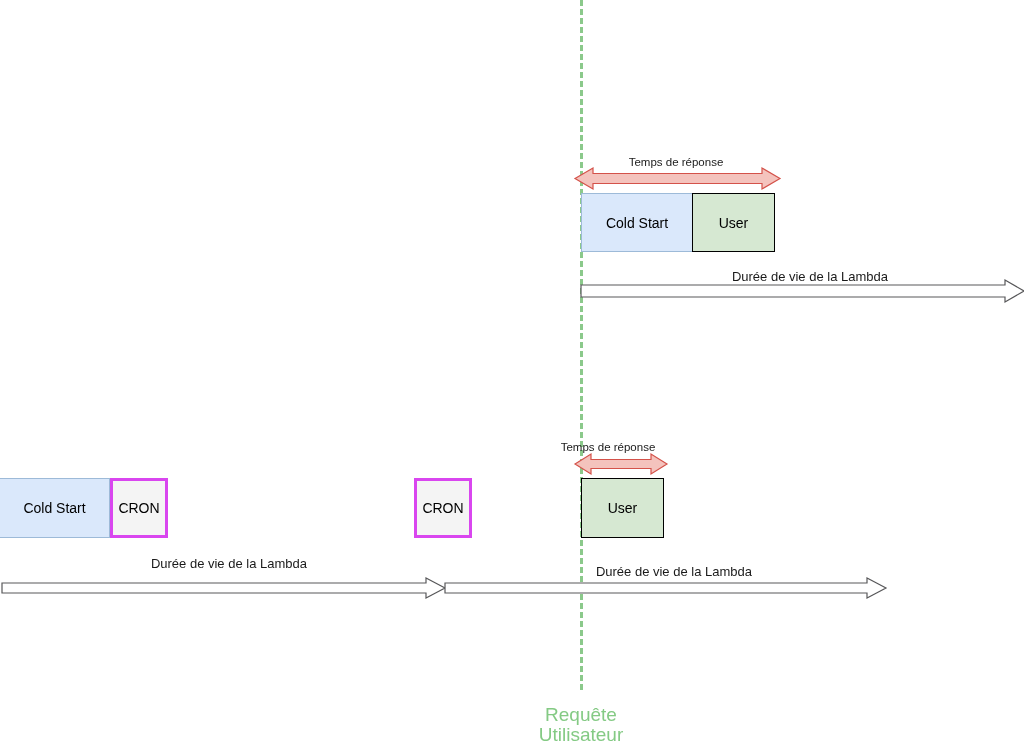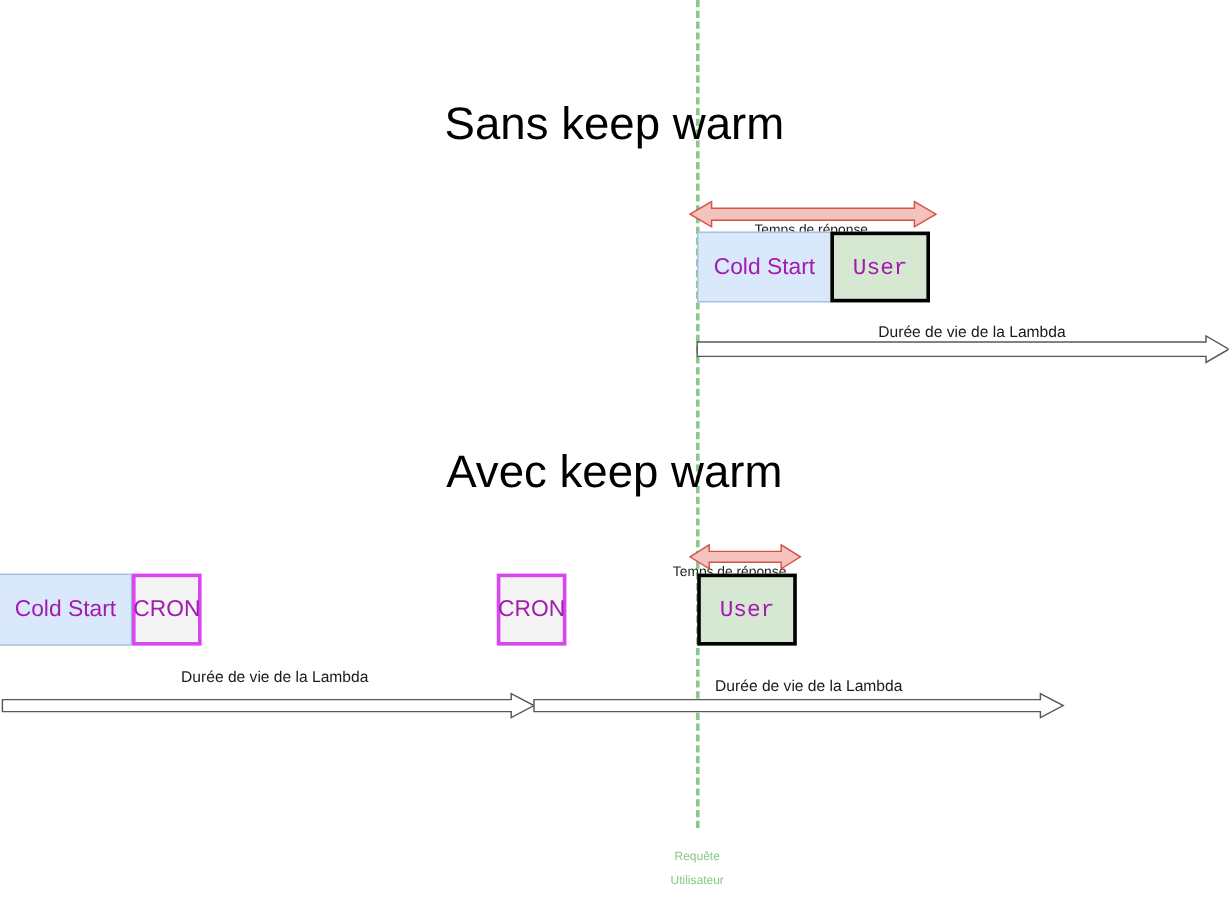--- a/index.html
+++ b/index.html
@@ -31,57 +31,55 @@
   }
 
   
   .marker-line {
     width: 0;
     border-left: 3px dashed #8bc98b;
   }
 
   .marker-label {
     color: #84ca84;
-    font-size: 10px;
+    font-size: 19px;
     line-height: 20px;
     text-align: center;
     white-space: nowrap;
   }
 
   
   .block {
     box-sizing: border-box;
     display: flex;
     align-items: center;
     justify-content: center;
-    font-size: 19px;
-    color: #a21caf;
+    font-size: 14px;
+    color: #000000;
     white-space: nowrap;
   }
   .block-cold {
     background: #dae8fb;
     border: 1px solid #9dbad8;
   }
   .block-user {
     background: #d6e8d2;
-    border: 3px solid #000000;
-    font-family: Liberation Mono, monospace;
+    border: 1px solid #000000;
   }
   .block-cron {
     background: #f4f4f4;
     border: 3px solid #d946ef;
   }
 
   
   .lbl-small {
     font-size: 11.5px;
     color: #1a1a1a;
     white-space: nowrap;
     text-align: center;
-    margin-top: 30px;
   }
   .lbl-med {
     font-size: 13px;
     color: #1a1a1a;
     white-space: nowrap;
     text-align: right;
   }
 
   svg { display: block; overflow: visible; }
 </style>
@@ -90,21 +88,20 @@
 
 <div id="canvas">
 
   <div class="abs marker-line" style="left:580px; top:0px; height:690px;"></div>
 
   <div class="abs marker-label" style="left:506px; top:705px; width:150px;">
     <div>Requête</div>
     <div>Utilisateur</div>
   </div>
 
-  <div class="abs section-title" style="left:312px; top:83px; width:400px;">Sans keep warm</div>
 
   <div class="abs lbl-small" style="left:616px; top:156px; width:120px;">Temps de réponse</div>
 
   <div class="abs" style="left:575px; top:166px; width:205px; height:25px;">
     <svg width="205" height="25" viewBox="0 0 205 25">
       <polygon points="0,12.5 18,2 18,7.5 187,7.5 187,2 205,12.5 187,23 187,17.5 18,17.5 18,23" fill="#f4c3bd" stroke="#d4524a" stroke-width="1.2" stroke-linejoin="miter"></polygon>
     </svg>
   </div>
 
   <div class="abs block block-cold" style="left:581px; top:193px; width:112px; height:59px;">Cold Start</div>
@@ -112,21 +109,20 @@
   <div class="abs block block-user" style="left:692px; top:193px; width:83px; height:59px;">User</div>
 
   <div class="abs lbl-med" style="left:714px; top:269px; width:174px;">Durée de vie de la Lambda</div>
 
   <div class="abs" style="left:581px; top:280px; width:443px; height:22px;">
     <svg width="443" height="22" viewBox="0 0 443 22">
       <polygon points="0,5 424,5 424,0 443,11 424,22 424,17 0,17" fill="#ffffff" stroke="#58585a" stroke-width="1.2" stroke-linejoin="miter"></polygon>
     </svg>
   </div>
 
-  <div class="abs section-title" style="left:312px; top:373px; width:400px;">Avec keep warm</div>
 
   <div class="abs lbl-small" style="left:518px; top:441px; width:180px;">Temps de réponse</div>
 
   <div class="abs" style="left:575px; top:452px; width:92px; height:24px;">
     <svg width="92" height="24" viewBox="0 0 92 24">
       <polygon points="0,12 16,2 16,7.5 76,7.5 76,2 92,12 76,22 76,16.5 16,16.5 16,22" fill="#f4c3bd" stroke="#d4524a" stroke-width="1.2" stroke-linejoin="miter"></polygon>
     </svg>
   </div>
 
   <div class="abs block block-cold" style="left:-1px; top:478px; width:111px; height:60px;">Cold Start</div>

